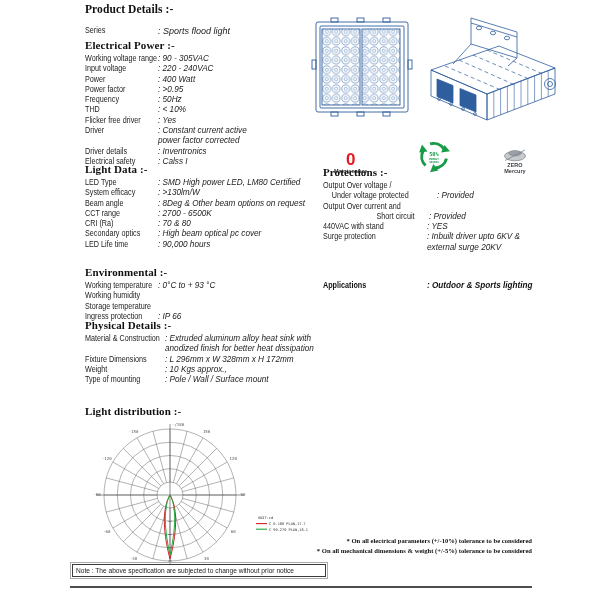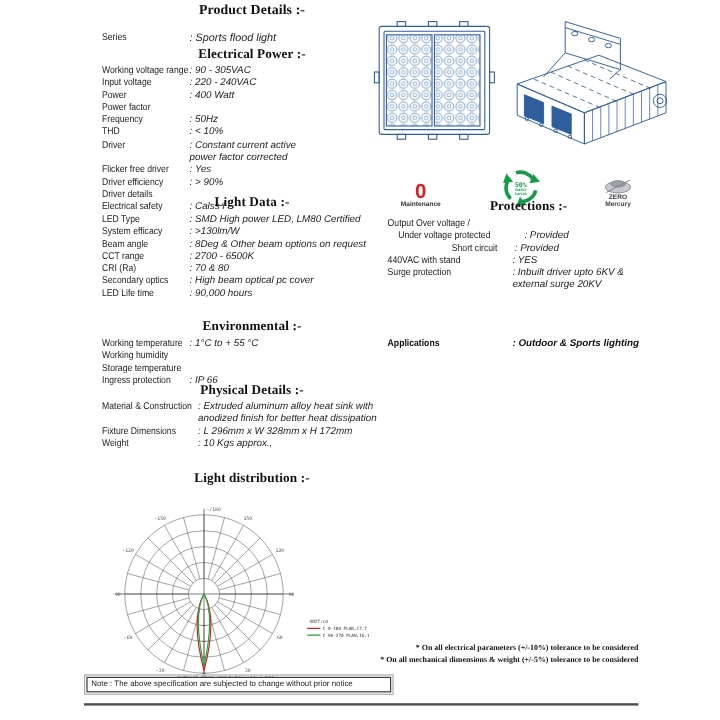--- a/index.html
+++ b/index.html
@@ -1,18 +1,18 @@
 <!DOCTYPE html>
 <html><head>
 <meta charset="utf-8">
 <style>
   html,body{margin:0;padding:0;background:#ffffff;}
   body{width:600px;height:600px;position:relative;font-family:"Liberation Sans",sans-serif;color:#222;overflow:hidden;}
   .sec{position:absolute;left:85px;width:250px;}
-  .sec-h{font-family:"Liberation Serif",serif;font-weight:700;font-size:11px;color:#101010;margin:0 0 3px 0;letter-spacing:.1px;text-align:center;}
+  .sec-h{font-family:"Liberation Serif",serif;font-weight:700;font-size:11px;color:#101010;margin:0 0 3px 0;letter-spacing:.1px;}
   .title{font-size:11.5px;}
   .row{display:flex;font-size:8.2px;line-height:10.3px;color:#222;}
   .lbl{width:73px;flex:none;white-space:nowrap;transform:scaleX(.88);transform-origin:0 50%;}
   .val{white-space:pre-line;flex:1;font-style:italic;}
   .phys .lbl{width:80px;}
   .prot{width:235px;}
   .prot .lbl{width:104px;}
   .ind{padding-left:10px;}
   .ralign{text-align:right;padding-right:2px;}
   .bold .lbl,.bold .val{font-weight:700;color:#111;}
@@ -50,44 +50,42 @@
       <div class="row">
         <div class="lbl">Input voltage</div>
         <div class="val">: 220 - 240VAC</div>
       </div>
       <div class="row">
         <div class="lbl">Power</div>
         <div class="val">: 400 Watt</div>
       </div>
       <div class="row">
         <div class="lbl">Power factor</div>
+        <div class="val">: &gt;0.95</div>
       </div>
       <div class="row">
         <div class="lbl">Frequency</div>
         <div class="val">: 50Hz</div>
       </div>
       <div class="row">
         <div class="lbl">THD</div>
         <div class="val">: &lt; 10%</div>
+      </div>
+      <div class="row">
+        <div class="lbl">Flicker free driver</div>
+        <div class="val">: Yes</div>
       </div>
       <div class="row">
         <div class="lbl">Driver</div>
         <div class="val">: Constant current active
 power factor corrected</div>
       </div>
       <div class="row">
-        <div class="lbl">Flicker free driver</div>
-        <div class="val">: Yes</div>
-      </div>
-      <div class="row">
-        <div class="lbl">Driver efficiency</div>
-        <div class="val">: &gt; 90%</div>
-      </div>
-      <div class="row">
         <div class="lbl">Driver details</div>
+        <div class="val">: Inventronics</div>
       </div>
       <div class="row">
         <div class="lbl">Electrical safety</div>
         <div class="val">: Calss I</div>
       </div>
     </div>
 </div>
 
 <div class="sec" style="top:163px">
   <div class="sec-h">Light Data :-</div>
@@ -121,21 +119,21 @@
         <div class="val">: 90,000 hours</div>
       </div>
     </div>
 </div>
 
 <div class="sec" style="top:266px">
   <div class="sec-h">Environmental :-</div>
   <div>
       <div class="row">
         <div class="lbl">Working temperature</div>
-        <div class="val">: 1°C to + 55 °C</div>
+        <div class="val">: 0°C to + 93 °C</div>
       </div>
       <div class="row">
         <div class="lbl">Working humidity</div>
       </div>
       <div class="row">
         <div class="lbl">Storage temperature</div>
       </div>
       <div class="row">
         <div class="lbl">Ingress protection</div>
         <div class="val">: IP 66</div>
@@ -152,24 +150,28 @@
 anodized finish for better heat dissipation</div>
       </div>
       <div class="row">
         <div class="lbl">Fixture Dimensions</div>
         <div class="val">: L 296mm x W 328mm x H 172mm</div>
       </div>
       <div class="row">
         <div class="lbl">Weight</div>
         <div class="val">: 10 Kgs approx.,</div>
       </div>
-    </div>
-</div>
-
-<div class="sec" style="top:393px">
+      <div class="row">
+        <div class="lbl">Type of mounting</div>
+        <div class="val">: Pole / Wall / Surface mount</div>
+      </div>
+    </div>
+</div>
+
+<div class="sec" style="top:405px">
   <div class="sec-h">Light distribution :-</div>
 </div>
 
 <svg style="position:absolute;left:303px;top:8px" width="285" height="124" viewBox="0 0 285 124">
   <defs>
     <pattern id="lens" width="9.5" height="9.5" patternUnits="userSpaceOnUse">
       <circle cx="4.7" cy="4.7" r="3.9" fill="none" stroke="#4a78b0" stroke-width="0.6"></circle>
       <circle cx="4.7" cy="4.7" r="1.6" fill="none" stroke="#4a78b0" stroke-width="0.5"></circle>
     </pattern>
     <g id="arw">
@@ -259,20 +261,23 @@
 </div>
 
 <div class="sec prot" style="left:323px;top:166px">
   <div class="sec-h">Protections :-</div>
   <div class="row">
       <div class="lbl" style="width:auto">Output Over voltage /</div>
     </div>
   <div class="row">
       <div class="lbl ind">Under voltage protected</div>
       <div class="val">: Provided</div>
+    </div>
+  <div class="row">
+      <div class="lbl" style="width:auto">Output Over current and</div>
     </div>
   <div class="row">
       <div class="lbl ralign">Short circuit</div>
       <div class="val">: Provided</div>
     </div>
   <div class="row">
       <div class="lbl">440VAC with stand</div>
       <div class="val">: YES</div>
     </div>
   <div class="row">

